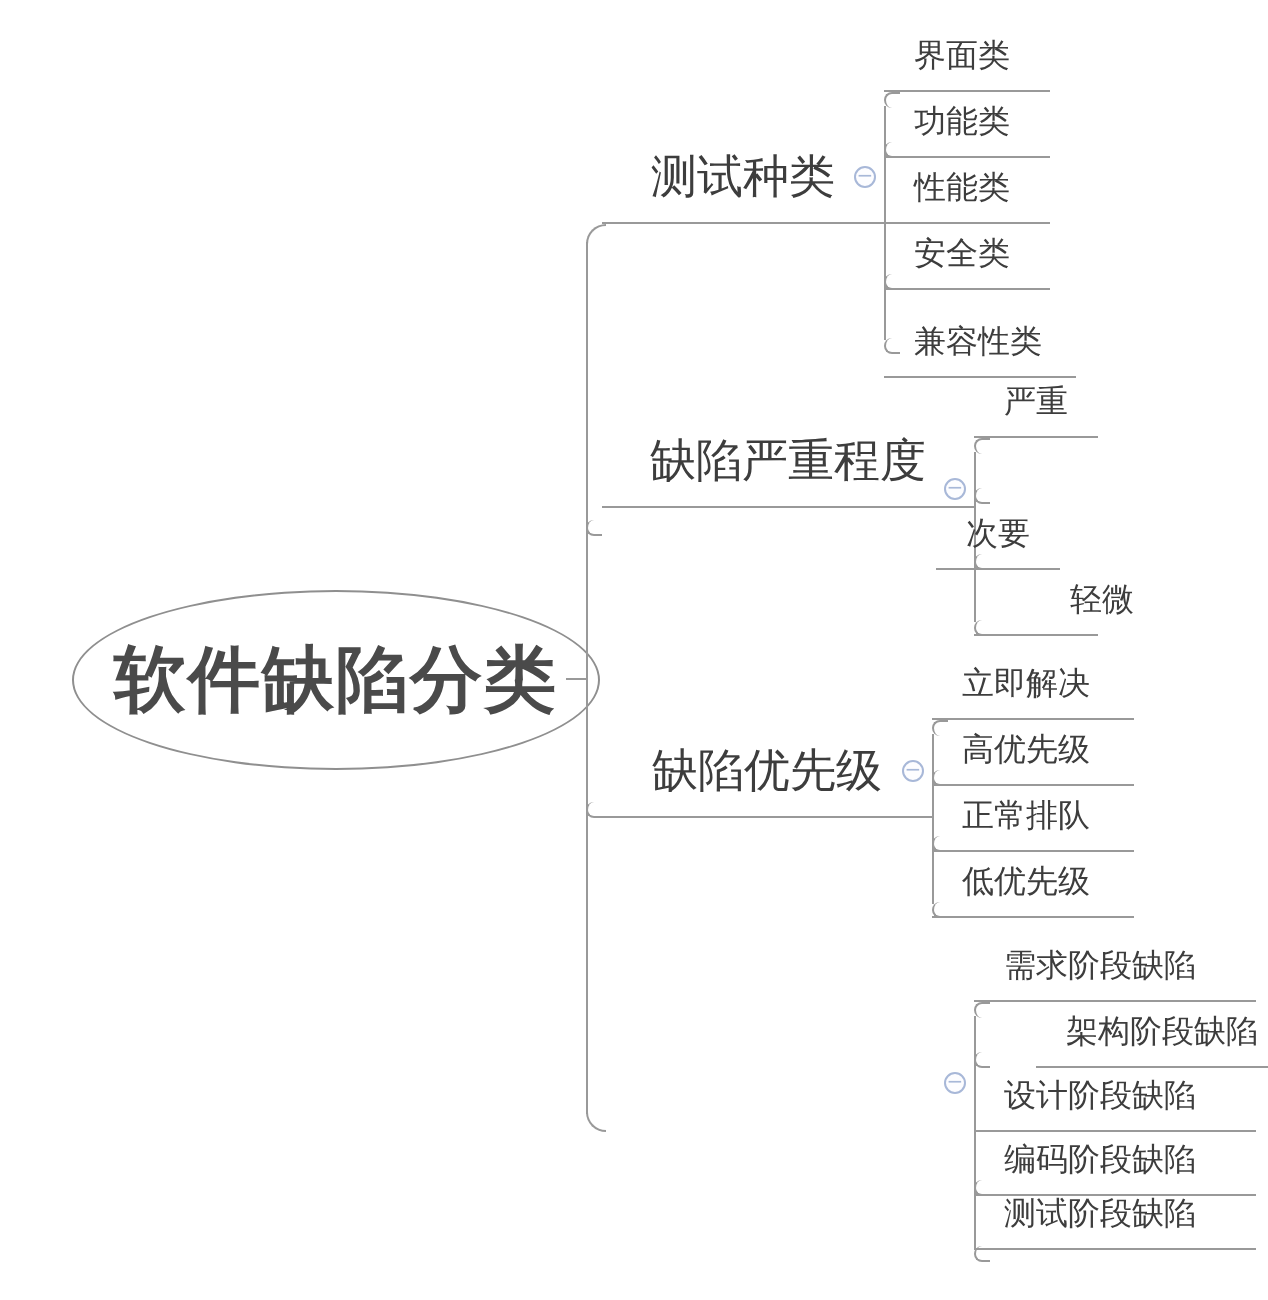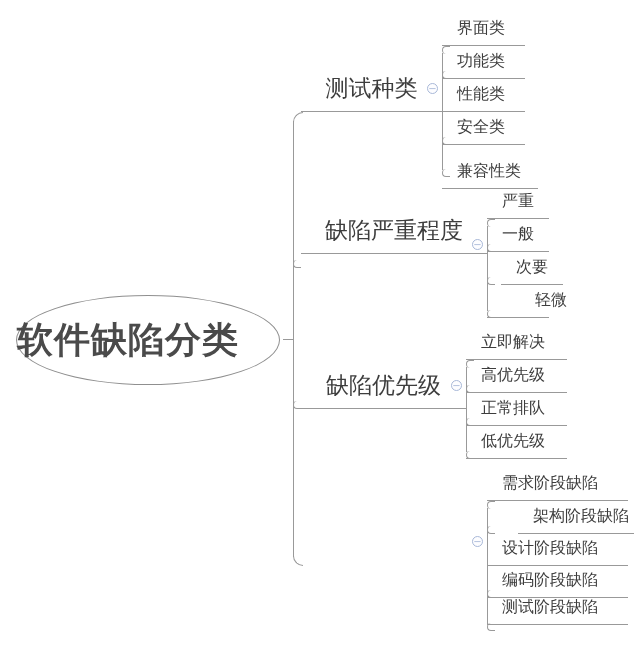--- a/index.html
+++ b/index.html
@@ -14,23 +14,23 @@
   }
   
   .vline { position:absolute; width:1px; border-left:1px solid #999; }
   .hline { position:absolute; height:1px; border-top:1px solid #999; }
   .corner-tl { position:absolute; border-left:1px solid #999; border-top:1px solid #999; border-top-left-radius:10px; }
   .corner-bl { position:absolute; border-left:1px solid #999; border-bottom:1px solid #999; border-bottom-left-radius:10px; }
   .r10 { width:10px; height:10px; }
   .r8  { width:8px;  height:8px; border-bottom-left-radius:8px; border-top-left-radius:8px; }
   
   .root-ellipse {
-    position:absolute; left:16px; top:295px; width:264px; height:90px;
+    position:absolute; left:36px; top:295px; width:264px; height:90px;
     border:1px solid #8f8f8f; border-radius:50%;
-    background:#fff; display:flex; align-items:center; justify-content:flex-start;
+    background:#fff; display:flex; align-items:center; justify-content:center;
   }
   .root-label {
     font-size:36px; font-weight:bold; color:#4a4a4a; letter-spacing:1px; white-space:nowrap;
   }
   
   .branch-label {
     position:absolute; height:46px; border-bottom:1px solid #999;
     display:flex; align-items:center; justify-content:center;
     font-size:23px; color:#3d3d3d; white-space:nowrap;
   }
@@ -103,24 +103,21 @@
 
   <div class="corner-tl r8" style="left:487px; top:219px;"></div>
   <div class="vline" style="left:487px; top:226px; height:85px;"></div>
   <div class="corner-bl r8" style="left:487px; top:244px;"></div>
   <div class="corner-bl r8" style="left:487px; top:277px;"></div>
   <div class="corner-bl r8" style="left:487px; top:310px;"></div>
 
   <div class="child" style="left:487px; top:185px; width:62px;">
     <span>严重</span>
     </div>
-  <div class="child" style="left:487px; top:218px; width:62px;">
-    <span>一般</span>
-    </div>
-  <div class="child" style="left:501px; top:251px; width:62px;">
+  <div class="child" style="left:468px; top:251px; width:62px;">
     <span>次要</span>
     </div>
   <div class="child" style="left:487px; top:284px; width:62px;padding-left:48px;">
     <span>轻微</span>
     </div>
 
   <div class="branch-label" style="left:301px; top:363px; width:165px;">
     <span>缺陷优先级</span>
   </div>
   <div class="collapse" style="left:451px; top:380px;">

